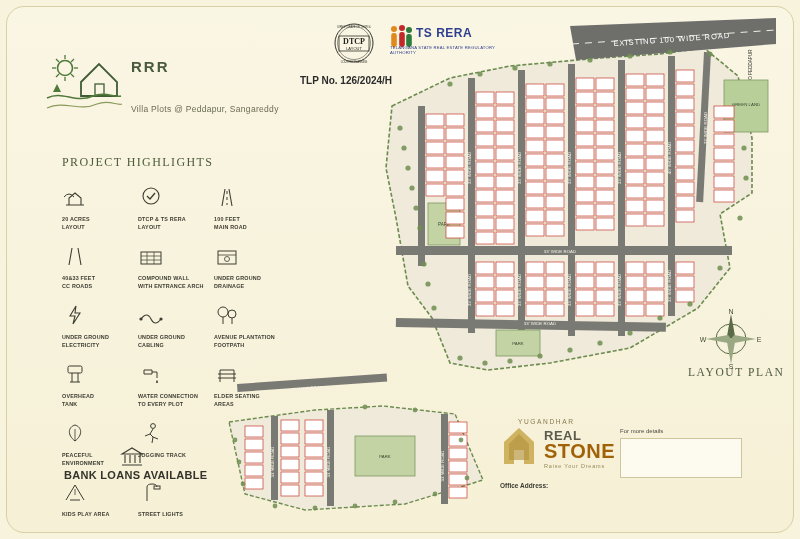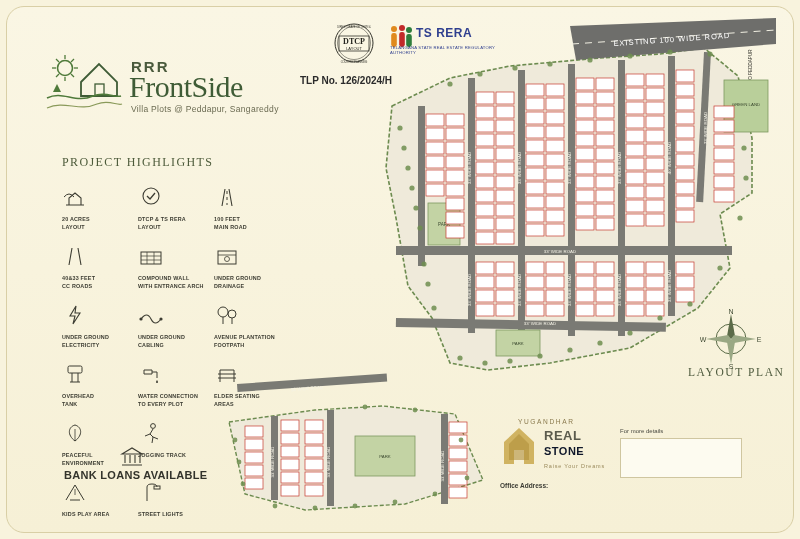--- a/index.html
+++ b/index.html
@@ -47,21 +47,21 @@
   .mapbg{position:absolute;inset:0;}
 
   
   .compass{position:absolute;left:700px;top:308px;width:62px;height:62px;}
   .layout-plan{position:absolute;left:688px;top:366px;font-size:11.5px;letter-spacing:1.6px;color:#4f5b3e;font-family:"Liberation Serif",serif;}
 
   
   .brand{position:absolute;left:500px;top:418px;width:120px;height:56px;}
   .brand-y{position:absolute;left:18px;top:0;font-size:6.6px;letter-spacing:1.6px;color:#8a7a4e;}
   .brand-real{position:absolute;left:44px;top:10px;font-size:13px;font-weight:bold;color:#5b5b4d;letter-spacing:.5px;line-height:15px;}
-  .brand-stone{position:absolute;left:44px;top:26px;font-size:11px;font-weight:bold;color:#0f172a;letter-spacing:.5px;line-height:15px;}
+  .brand-stone{position:absolute;left:44px;top:26px;font-size:20px;font-weight:bold;color:#a16207;letter-spacing:.5px;line-height:15px;}
   .brand-tag{position:absolute;left:44px;top:45px;font-size:5.5px;color:#9a8a5c;letter-spacing:.8px;}
   .brand-ico{position:absolute;left:0;top:6px;width:38px;height:44px;}
 
   .more{position:absolute;left:620px;top:428px;font-size:6px;color:#4b4b42;}
   .qr{position:absolute;left:620px;top:438px;width:120px;height:38px;border:1px solid #cfc6a0;background:#fdfbf0;}
 
   .office-lbl{position:absolute;left:500px;top:482px;font-size:6.5px;font-weight:bold;color:#3b3b33;}
   .office-addr{position:absolute;left:500px;top:491px;font-size:9.5px;line-height:14px;color:#2f2f28;width:270px;}
 </style>
 </head>
@@ -83,21 +83,20 @@
         <line x1="11" y1="25" x2="14" y2="22"></line>
           <line x1="26" y1="10" x2="29" y2="7"></line>
       </g>
       <path d="M36 30 L54 12 L72 30 L72 44 L36 44 Z" fill="none" stroke="#3f5c36" stroke-width="1.8"></path>
       <rect x="50" y="32" width="9" height="12" fill="none" stroke="#3f5c36" stroke-width="1.3"></rect>
       <path d="M2 46 C18 38 30 52 48 44 C60 39 70 46 76 44" fill="none" stroke="#4f7a3a" stroke-width="1.6"></path>
       <path d="M2 56 C20 48 34 60 52 52 C64 47 72 54 77 52" fill="none" stroke="#8a9a5a" stroke-width="1.2"></path>
       <path d="M8 40 l4 -8 l4 8 z" fill="#4f7a3a"></path>
     </svg>
     <div class="logo-rrr">RRR</div>
-    <div class="logo-front">FrontSide</div>
     <div class="logo-sub">Villa Plots @ Peddapur, Sangareddy</div>
   </div>
 
   <svg class="dtcp" viewBox="0 0 72 46">
     <circle cx="36" cy="21" r="19" fill="none" stroke="#33332b" stroke-width="1"></circle>
     <circle cx="36" cy="21" r="16.5" fill="none" stroke="#33332b" stroke-width="0.5"></circle>
     <rect x="21" y="14" width="30" height="15" fill="none" stroke="#33332b" stroke-width="0.8"></rect>
     <text x="36" y="22" font-size="8" font-family="Liberation Serif, serif" font-weight="bold" text-anchor="middle" fill="#25251f">DTCP</text>
     <text x="36" y="28" font-size="4" font-family="Liberation Sans, sans-serif" text-anchor="middle" fill="#25251f">LAYOUT</text>
     <text x="36" y="6" font-size="2.6" text-anchor="middle" fill="#33332b">DIRECTORATE OF TOWN &amp;</text>

